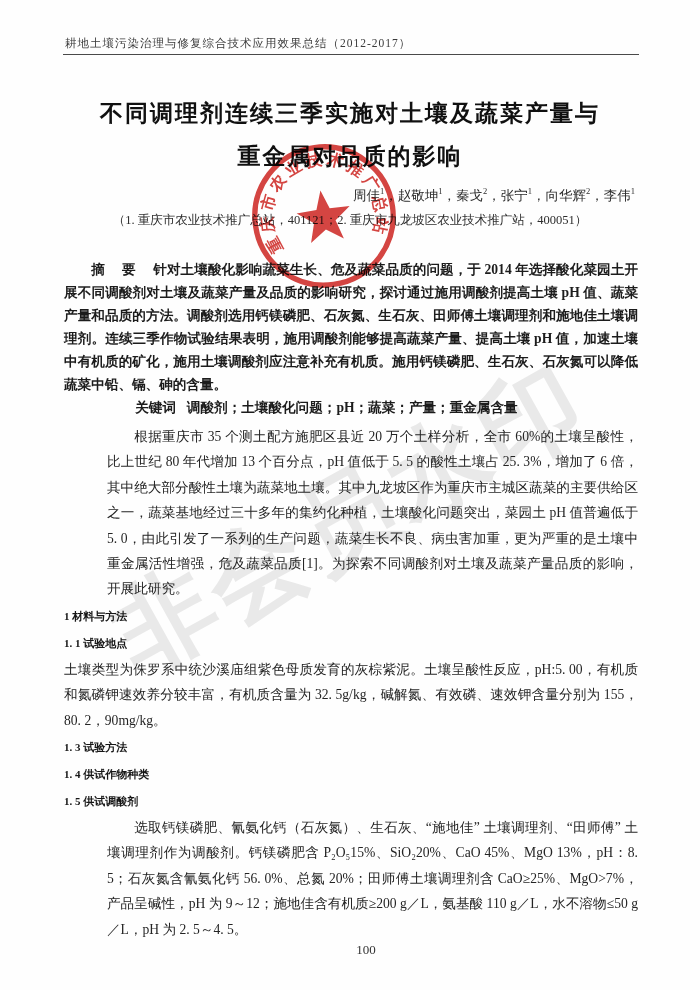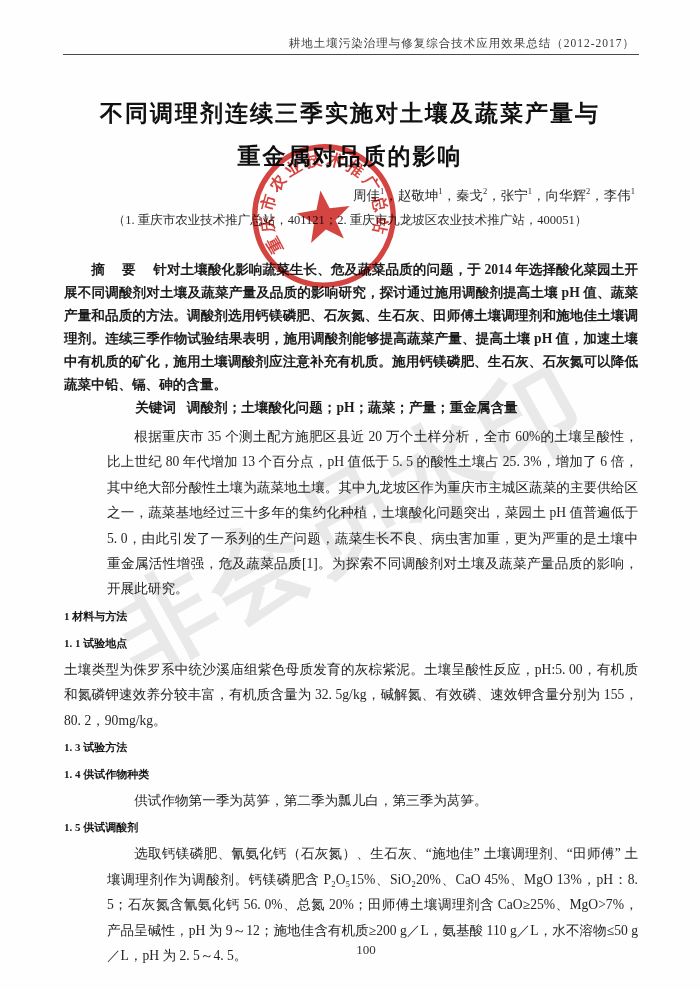--- a/index.html
+++ b/index.html
@@ -4,21 +4,21 @@
 <style>
   * { box-sizing: border-box; margin: 0; padding: 0; }
   html, body { background: #ffffff; }
   body { width: 700px; height: 990px; font-family: "Liberation Serif", serif; }
   .page {
     position: relative; width: 700px; height: 990px;
     background: #fefefe; overflow: hidden; color: #262626;
   }
   .doc-header {
     position: absolute; top: 36px; left: 65px; width: 570px;
-    text-align: right; font-size: 11.5px; color: #3a3a3a; letter-spacing: 1px;
+    text-align: left; font-size: 11.5px; color: #3a3a3a; letter-spacing: 1px;
     z-index: 2;
   }
   .header-rule {
     position: absolute; top: 54px; left: 63px; width: 576px; height: 0;
     border-top: 1.6px solid #4a4a4a; z-index: 2;
   }
   .paper-title {
     position: absolute; top: 92px; left: 45px; width: 610px;
     text-align: center; font-weight: bold; font-size: 23px; line-height: 43px;
     color: #101010; letter-spacing: 2px; z-index: 2;
@@ -92,21 +92,20 @@
     <p class="keywords-line"><span class="keywords-label">关键词</span><span>调酸剂；土壤酸化问题；pH；蔬菜；产量；重金属含量</span></p>
   </div>
 
   <div class="body-content">
       <p class="indent">根据重庆市 35 个测土配方施肥区县近 20 万个土样分析，全市 60%的土壤呈酸性，比上世纪 80 年代增加 13 个百分点，pH 值低于 5. 5 的酸性土壤占 25. 3%，增加了 6 倍，其中绝大部分酸性土壤为蔬菜地土壤。其中九龙坡区作为重庆市主城区蔬菜的主要供给区之一，蔬菜基地经过三十多年的集约化种植，土壤酸化问题突出，菜园土 pH 值普遍低于 5. 0，由此引发了一系列的生产问题，蔬菜生长不良、病虫害加重，更为严重的是土壤中重金属活性增强，危及蔬菜品质[1]。为探索不同调酸剂对土壤及蔬菜产量品质的影响，开展此研究。</p>
       <h3>1 材料与方法</h3>
       <h3>1. 1 试验地点</h3>
       <p>土壤类型为侏罗系中统沙溪庙组紫色母质发育的灰棕紫泥。土壤呈酸性反应，pH:5. 00，有机质和氮磷钾速效养分较丰富，有机质含量为 32. 5g/kg，碱解氮、有效磷、速效钾含量分别为 155，80. 2，90mg/kg。</p>
       <h3>1. 3 试验方法</h3>
       <h3>1. 4 供试作物种类</h3>
-      <p class="indent">供试作物第一季为莴笋，第二季为瓢儿白，第三季为莴笋。</p>
       <h3>1. 5 供试调酸剂</h3>
       <p class="indent">选取钙镁磷肥、氰氨化钙（石灰氮）、生石灰、“施地佳” 土壤调理剂、“田师傅” 土壤调理剂作为调酸剂。钙镁磷肥含 P₂O₅15%、SiO₂20%、CaO 45%、MgO 13%，pH：8. 5；石灰氮含氰氨化钙 56. 0%、总氮 20%；田师傅土壤调理剂含 CaO≥25%、MgO&gt;7%，产品呈碱性，pH 为 9～12；施地佳含有机质≥200 g／L，氨基酸 110 g／L，水不溶物≤50 g／L，pH 为 2. 5～4. 5。</p>
     </div>
 
   <div class="watermark">非会员水印</div>
 
   <svg class="stamp" viewBox="0 0 200 200">
     <circle cx="100" cy="100" r="91" fill="none" stroke="#cf2b27" stroke-width="7"></circle>
     <polygon points="100,66 108.8,90.9 135.2,91.6 114.3,107.6 121.8,132.9 100,118 78.2,132.9 85.7,107.6 64.8,91.6 91.2,90.9" fill="#cf2b27"></polygon>
     <path id="stamp-arc" d="M 44,139 A 68,68 0 1 1 156,139" fill="none"></path>

